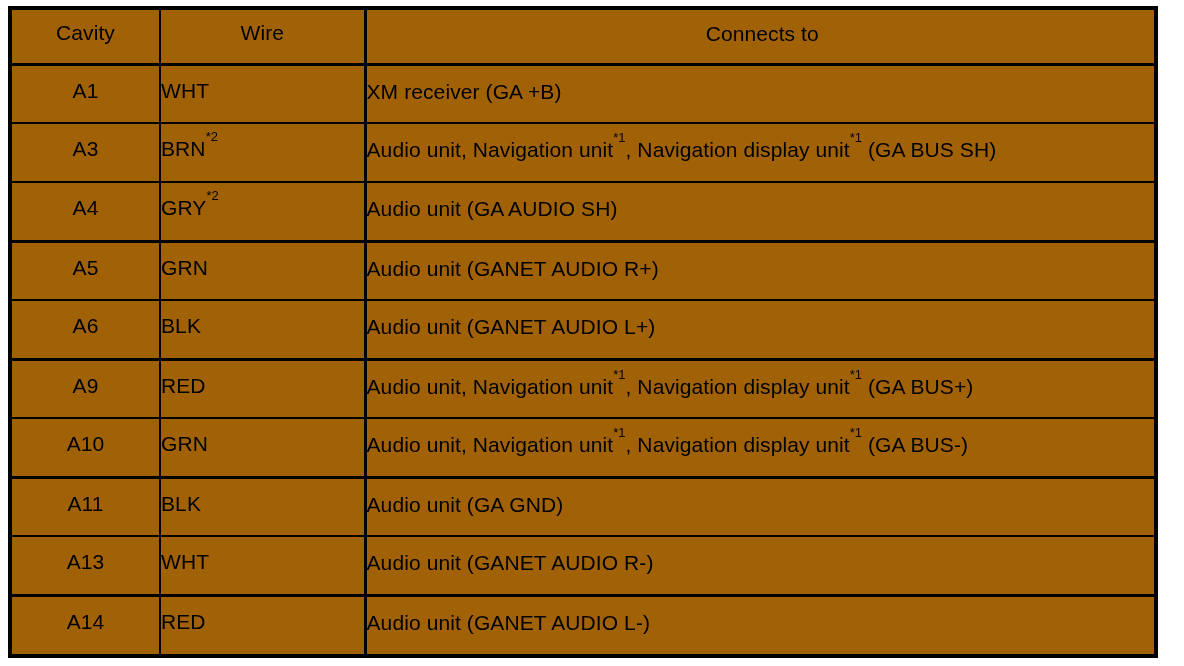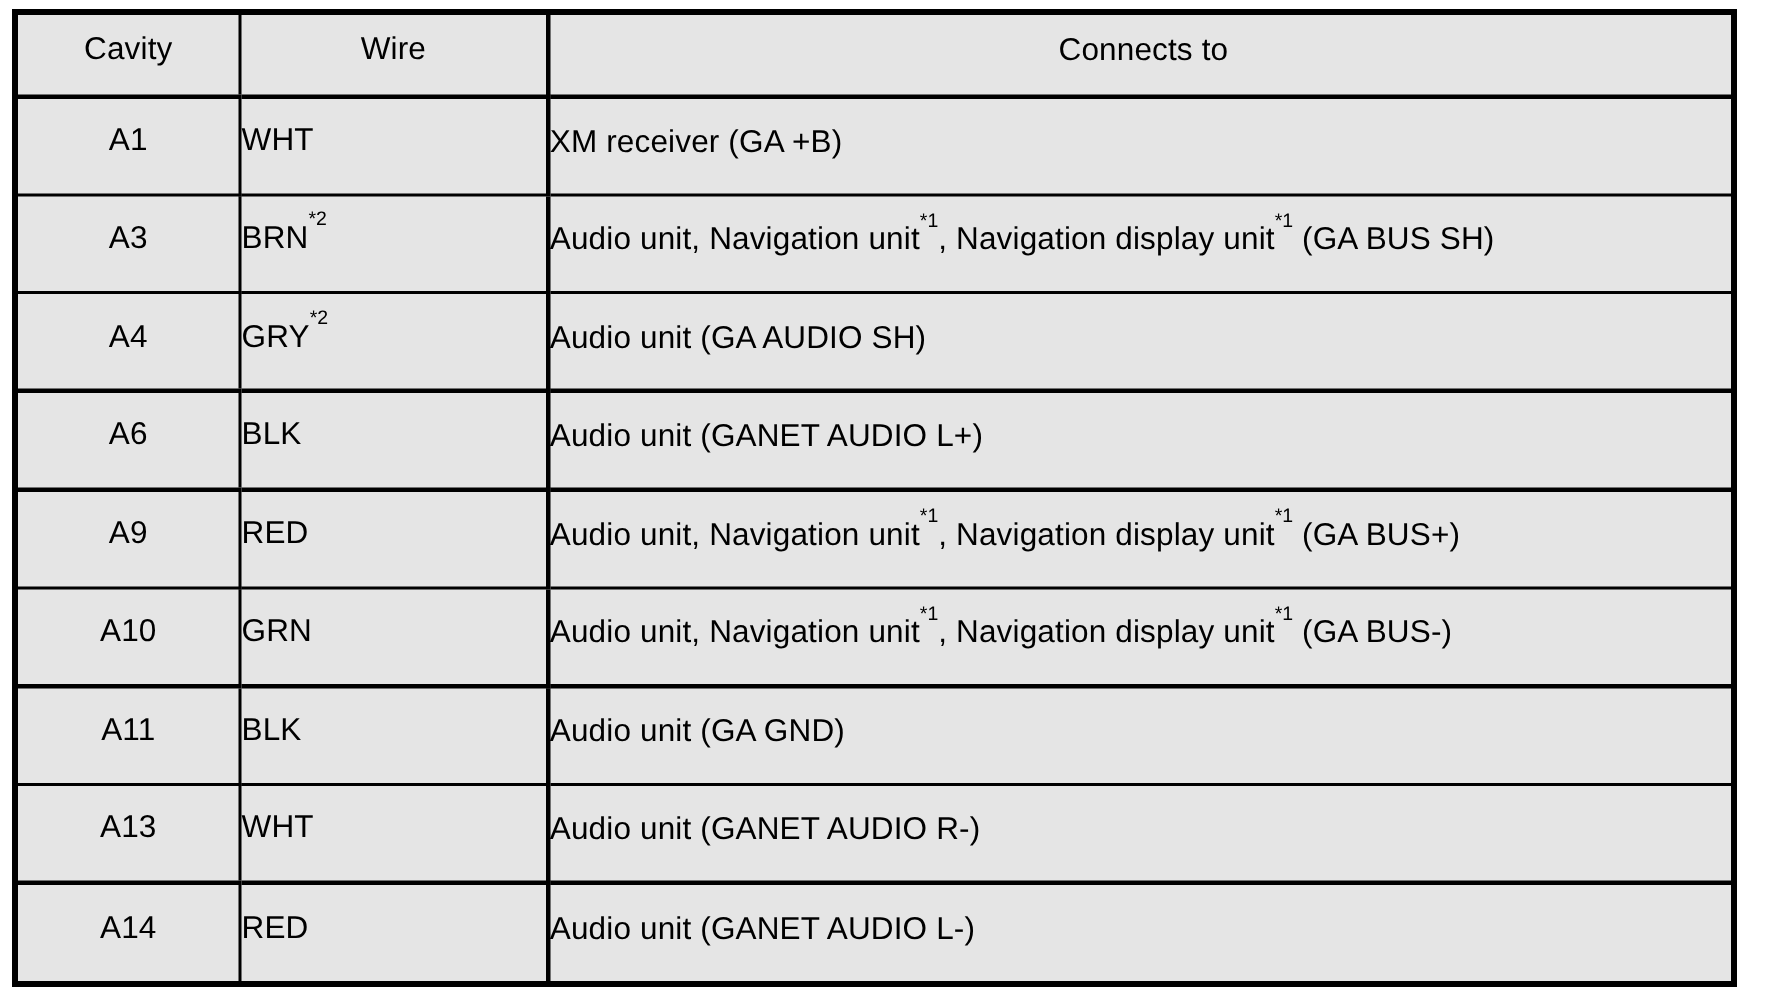--- a/index.html
+++ b/index.html
@@ -17,21 +17,21 @@
 
   
   .table-wrap {
     position: absolute;
     left: 8px;
     top: 6px;
     width: 1150px;
     height: 652px;
     box-sizing: border-box;
     border: 4px solid #000000;
-    background: #e5e5e5;
+    background: #a16207;
   }
 
   table.wire-table {
     width: 100%;
     height: 100%;
     border-collapse: collapse;
     table-layout: fixed;
   }
 
   table.wire-table col.col-cavity  { width: 148px; }
@@ -141,20 +141,31 @@
           <td class="c-cavity">
             <span class="cell-inner">A4</span>
           </td>
           <td class="c-wire">
             <span class="cell-inner"><span>GRY</span><sup class="note">*2</sup></span>
           </td>
           <td class="c-conn">
             <span class="cell-inner"><span>Audio unit (GA AUDIO SH)</span></span>
           </td>
         </tr>
+        <tr class="rule-thin">
+          <td class="c-cavity">
+            <span class="cell-inner">A5</span>
+          </td>
+          <td class="c-wire">
+            <span class="cell-inner"><span>GRN</span></span>
+          </td>
+          <td class="c-conn">
+            <span class="cell-inner"><span>Audio unit (GANET AUDIO R+)</span></span>
+          </td>
+        </tr>
         <tr class="rule-thick">
           <td class="c-cavity">
             <span class="cell-inner">A6</span>
           </td>
           <td class="c-wire">
             <span class="cell-inner"><span>BLK</span></span>
           </td>
           <td class="c-conn">
             <span class="cell-inner"><span>Audio unit (GANET AUDIO L+)</span></span>
           </td>

